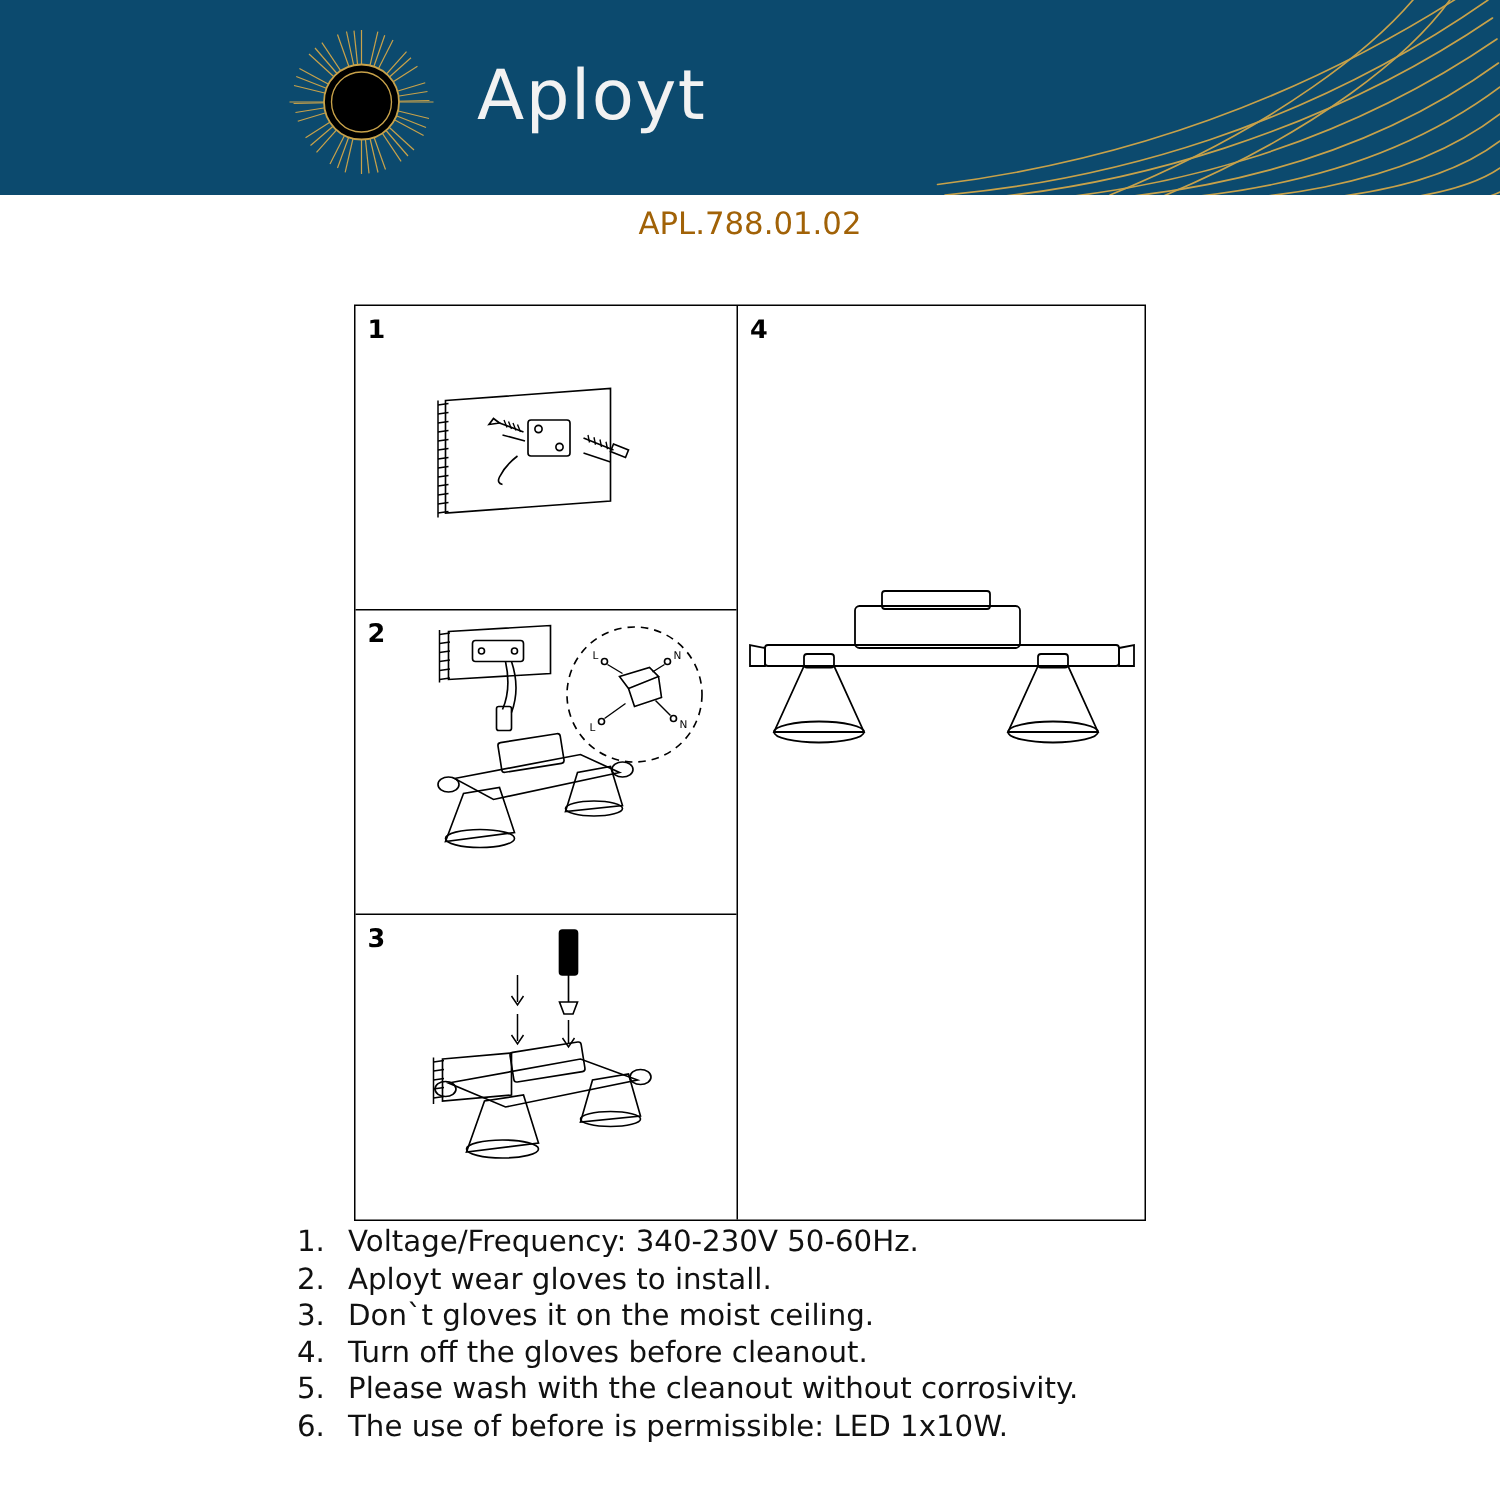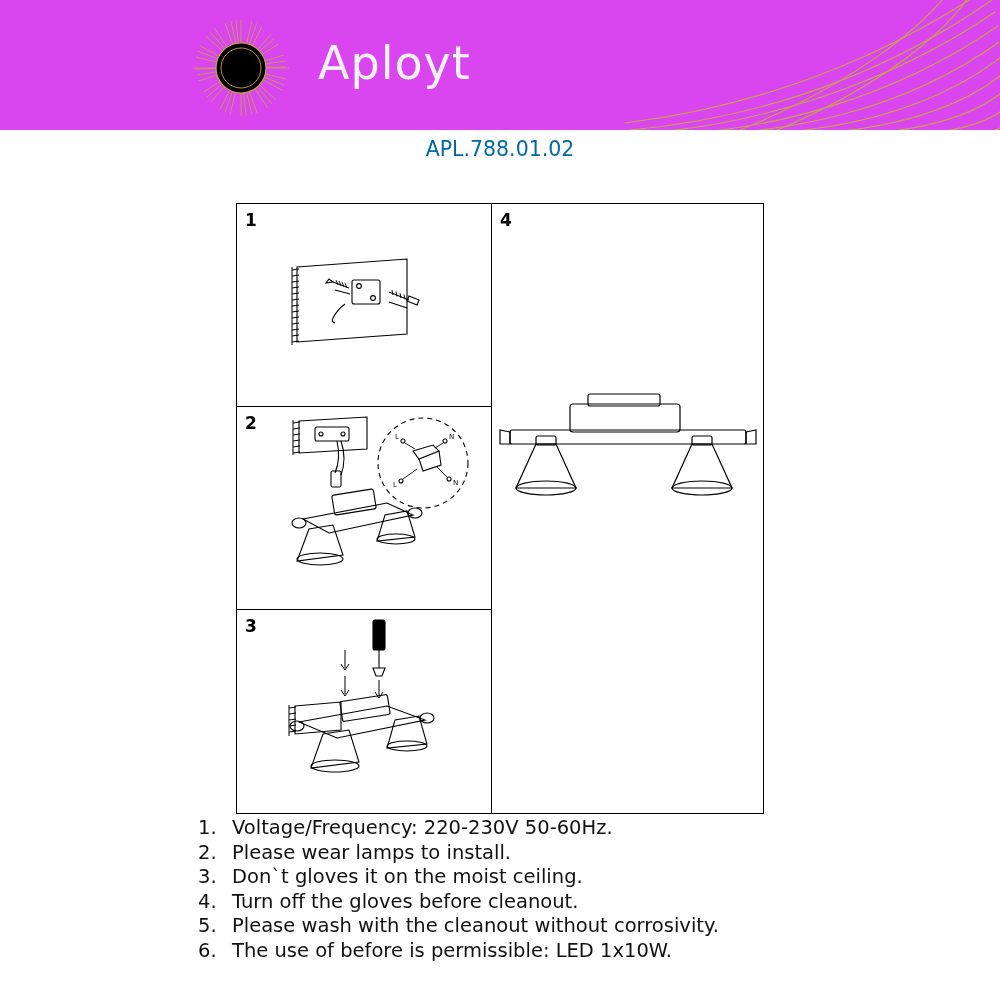--- a/index.html
+++ b/index.html
@@ -15,21 +15,21 @@
     position: relative;
     overflow: hidden;
   }
 
   
   .banner {
     position: absolute;
     left: 0; top: 0;
     width: 1000px;
     height: 130px;
-    background: #d946ef;
+    background: #0c4a6e;
     overflow: hidden;
   }
   .banner-inner {
     position: relative;
     width: 1000px;
     height: 130px;
   }
   .brand-name {
     position: absolute;
     left: 318px;
@@ -64,21 +64,21 @@
     text-align: center;
   }
   .title-line1 {
     font-size: 20.5px;
     line-height: 27px;
     color: #111;
   }
   .title-line2 {
     font-size: 20.5px;
     line-height: 27px;
-    color: #0369a1;
+    color: #a16207;
   }
 
   
   .grid {
     position: absolute;
     left: 236px;
     top: 203px;
     width: 528px;
     height: 611px;
     border: 1.6px solid #000;
@@ -413,25 +413,25 @@
         <path d="M254 228 L264 226 L264 240 L254 240 Z"></path>
       </g>
     </svg>
   </div>
 
 </div>
 
 <div class="notes">
   <div class="note-row">
     <span class="note-num">1.</span>
-    <span class="note-text">Voltage/Frequency: 220-230V 50-60Hz.</span>
+    <span class="note-text">Voltage/Frequency: 340-230V 50-60Hz.</span>
   </div>
   <div class="note-row">
     <span class="note-num">2.</span>
-    <span class="note-text">Please wear lamps to install.</span>
+    <span class="note-text">Aployt wear gloves to install.</span>
   </div>
   <div class="note-row">
     <span class="note-num">3.</span>
     <span class="note-text">Don`t gloves it on the moist ceiling.</span>
   </div>
   <div class="note-row">
     <span class="note-num">4.</span>
     <span class="note-text">Turn off the gloves before cleanout.</span>
   </div>
   <div class="note-row">

